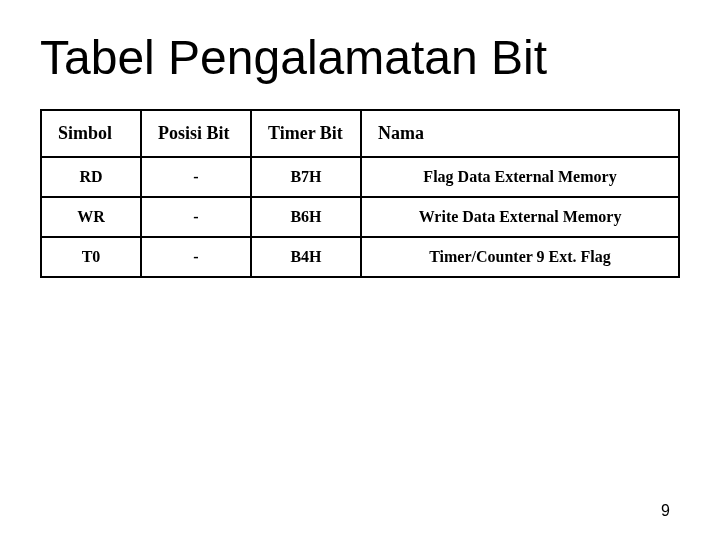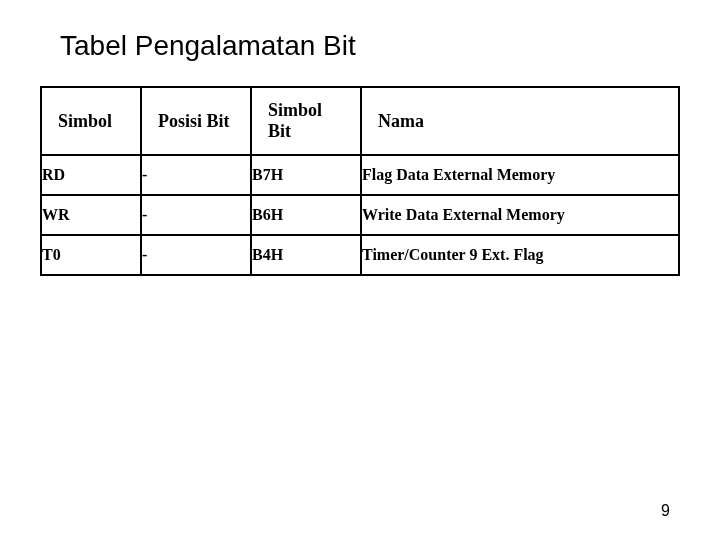--- a/index.html
+++ b/index.html
@@ -14,26 +14,25 @@
       background-color: #ffffff;
       font-family: Arial, sans-serif;
       display: flex;
       flex-direction: column;
       align-items: center;
       justify-content: flex-start;
       padding: 30px 40px 20px 40px;
     }
 
     .page-title {
-      font-size: 28px;
+      font-size: 48px;
       font-weight: normal;
       color: #000000;
       margin-bottom: 24px;
       align-self: flex-start;
-      margin-left: 20px;
       text-align: center;
     }
 
     .table-container {
       width: 100%;
       font-family: Liberation Serif, serif;
     }
 
     table {
       width: 100%;
@@ -45,24 +44,24 @@
       border: 2px solid #000000;
       padding: 12px 16px;
       font-size: 18px;
       font-weight: bold;
       text-align: left;
       background-color: #ffffff;
     }
 
     tbody tr td {
       border: 2px solid #000000;
-      padding: 10px 0;
+      padding: 10px 24px;
       font-size: 16px;
       font-weight: bold;
-      text-align: left;
+      text-align: center;
       background-color: #ffffff;
     }
 
     thead tr th:nth-child(1),
     tbody tr td:nth-child(1) {
       width: 100px;
     }
 
     thead tr th:nth-child(2),
     tbody tr td:nth-child(2) {
@@ -92,21 +91,21 @@
 <body>
 
 <h1 class="page-title">Tabel Pengalamatan Bit</h1>
 
 <div class="table-container">
   <table>
     <thead>
       <tr>
         <th>Simbol</th>
         <th>Posisi Bit</th>
-        <th>Simbol Bit</th>
+        <th>Timer Bit</th>
         <th>Nama</th>
       </tr>
     </thead>
     <tbody id="table-body">
     <tr>
           <td>RD</td>
           <td>-</td>
           <td>B7H</td>
           <td>Flag Data External Memory</td>
         </tr>

